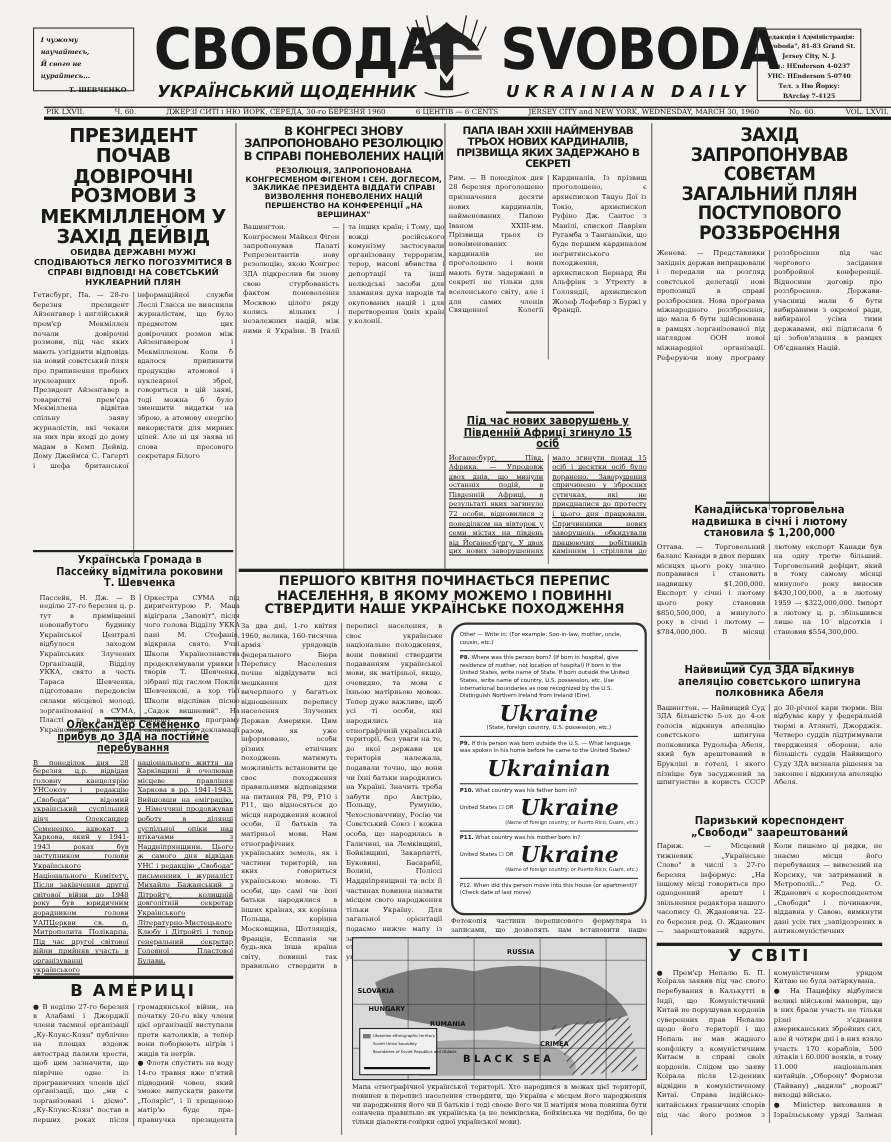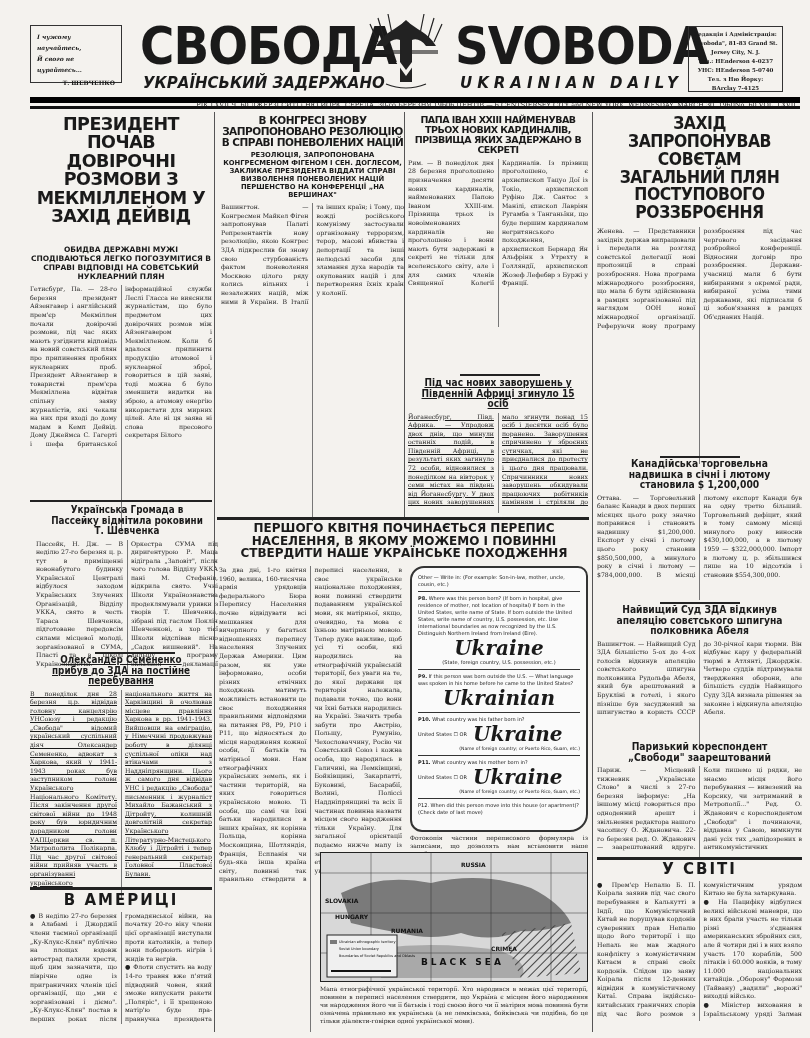--- a/index.html
+++ b/index.html
@@ -7,21 +7,21 @@
 .abs{position:absolute}
 .masthead{left:0;top:0;width:810px;height:100px}
 .motto{left:30px;top:25px;width:92px;height:58px;border:1px solid #333;padding:5px 6px;font-size:6px;font-style:italic;font-weight:bold;line-height:11px}
 .motto .auth{font-style:normal;text-align:right;margin-top:2px}
 .title-uk{left:140px;top:18px;font-family:"DejaVu Sans",sans-serif;font-weight:bold;font-size:52px;letter-spacing:-1px;transform:scaleX(0.9);transform-origin:left;line-height:56px}
 .sub-uk{left:143px;top:74px;font-family:"DejaVu Sans",sans-serif;font-weight:bold;font-style:italic;font-size:15px;letter-spacing:0px}
 .title-en{left:455px;top:18px;font-family:"DejaVu Sans",sans-serif;font-weight:bold;font-size:52px;letter-spacing:-1px;transform:scaleX(0.9);transform-origin:left;line-height:56px}
 .sub-en{left:460px;top:74px;font-family:"DejaVu Sans",sans-serif;font-weight:bold;font-style:italic;font-size:15px;letter-spacing:5px}
 .emblem{left:366px;top:12px;width:80px;height:80px}
 .addr{left:688px;top:26px;width:95px;height:66px;border:1px solid #333;font-size:5.5px;font-weight:bold;text-align:center;line-height:9px;padding:3px}
-.dateline{left:30px;top:97px;width:770px;height:12px;border-bottom:3px solid #111;border-top:6px solid #000000;font-size:6.5px;display:flex;justify-content:flex-end;align-items:center;padding:0 2px}
+.dateline{left:40px;top:97px;width:770px;height:12px;border-bottom:3px solid #111;border-top:1px solid #000000;font-size:6.5px;display:flex;justify-content:space-between;align-items:center;padding:0 2px}
 .head{font-family:"DejaVu Sans",sans-serif;font-weight:bold;text-align:center;line-height:1.05;letter-spacing:-0.5px}
 .sub{font-family:"DejaVu Sans",sans-serif;font-weight:bold;text-align:center;font-size:7.5px;line-height:9px}
 .body{font-size:6.2px;line-height:8.6px;text-align:justify;color:#222;column-gap:8px;column-rule:1px solid #777}
 .rule{height:2px;background:#222}
 .short-rule{height:2px;background:#222;width:80px;margin:3px auto}
 .vline{width:1px;background:#555}
 .census{border:1px solid #333;background:#fafafa;padding:6px;font-family:"DejaVu Sans",sans-serif;font-size:5px;line-height:7px}
 .census .q{border-top:1px solid #333;padding:3px 0}
 .hand{font-family:"DejaVu Serif",serif;font-style:italic;font-weight:bold;font-size:20px;text-align:center;line-height:22px}
 .map{background:#bdbdbd;border:1px solid #222;overflow:hidden}
@@ -30,21 +30,21 @@
 </head>
 <body>
 
 <div class="abs masthead">
   <div class="abs motto">
     <div>І чужому научайтесь,</div>
     <div>Й свого не цурайтесь...</div>
     <div class="auth">Т. ШЕВЧЕНКО</div>
   </div>
   <div class="abs title-uk">СВОБОДА</div>
-  <div class="abs sub-uk">УКРАЇНСЬКИЙ ЗАДЕРЖАНО</div>
+  <div class="abs sub-uk">УКРАЇНСЬКИЙ ЩОДЕННИК</div>
   <svg class="abs emblem" viewBox="0 0 80 80">
     <g fill="#222">
       <path d="M40 8 C30 18 18 20 10 34 L20 34 C24 28 30 26 34 28 L34 70 L46 70 L46 28 C50 26 56 28 60 34 L70 34 C62 20 50 18 40 8Z"></path>
       <path d="M8 38 L36 38 L36 42 L8 42Z M44 38 L72 38 L72 42 L44 42Z" opacity="0.6"></path>
       <path d="M30 50 L40 64 L50 50 L46 50 L40 58 L34 50Z" fill="#f4f2ee"></path>
       <circle cx="40" cy="14" r="4"></circle>
     </g>
     <g stroke="#222" stroke-width="1.2" fill="none">
       <path d="M12 30 L4 12 M18 26 L12 6 M26 22 L22 2 M68 30 L76 12 M62 26 L68 6 M54 22 L58 2"></path>
       <path d="M20 72 Q40 80 60 72"></path>
@@ -68,21 +68,21 @@
   <span>Ч. 60.</span>
   <span>ДЖЕРЗІ СИТІ і НЮ ЙОРК, СЕРЕДА, 30-го БЕРЕЗНЯ 1960</span>
   <span>6 ЦЕНТІВ — 6 CENTS</span>
   <span>JERSEY CITY and NEW YORK, WEDNESDAY, MARCH 30, 1960</span>
   <span>No. 60.</span>
   <span>VOL. LXVII.</span>
 </div>
 
 <div class="abs" style="left:30px;top:115px;width:182px;">
   <div class="head" style="font-size:17.5px">ПРЕЗИДЕНТ ПОЧАВ ДОВІРОЧНІ РОЗМОВИ З МЕКМІЛЛЕНОМ У ЗАХІД ДЕЙВІД</div>
-  <div class="sub" style="margin-top:20px">ОБИДВА ДЕРЖАВНІ МУЖІ СПОДІВАЮТЬСЯ ЛЕГКО ПОГОЗУМІТИСЯ В СПРАВІ ВІДПОВІДІ НА СОВЄТСЬКИЙ НУКЛЕАРНИЙ ПЛЯН</div>
+  <div class="sub" style="margin-top:0">ОБИДВА ДЕРЖАВНІ МУЖІ СПОДІВАЮТЬСЯ ЛЕГКО ПОГОЗУМІТИСЯ В СПРАВІ ВІДПОВІДІ НА СОВЄТСЬКИЙ НУКЛЕАРНИЙ ПЛЯН</div>
   <div class="body" style="columns:2;margin-top:4px;height:245px;overflow:hidden">Гетисбург, Па. — 28-го березня президент Айзенгавер і англійський прем'єр Мекміллен почали довірочні розмови, під час яких мають узгіднити відповідь на новий совєтський плян про припинення пробних нуклеарних проб. Президент Айзенгавер в товаристві прем'єра Мекміллена відвітав спільну заяву журналістів, які чекали на них при вході до дому мадам в Кемп Дейвід. Дому Джеймса С. Гагерті і шефа британської інформаційної служби Леслі Гласса не вияснили журналістам, що було предметом цих довірочних розмов між Айзенгавером і Мекмілленом. Коли б вдалося припинити продукцію атомової і нуклеарної зброї, говориться в цій заяві, тоді можна б було зменшити видатки на зброю, а атомову енергію використати для мирних цілей. Але ні ця заява ні слова пресового секретаря Білого</div>
 </div>
 <div class="abs rule" style="left:30px;top:500px;width:182px"></div>
 
 <div class="abs" style="left:36px;top:505px;width:182px;">
   <div class="head" style="font-size:10px;font-weight:bold;transform:scaleX(0.88);letter-spacing:0">Українська Громада в Пассейку відмітила роковини Т. Шевченка</div>
   <div class="body" style="columns:2;margin-top:3px;height:134px;overflow:hidden">Пассейк, Н. Дж. — В неділю 27-го березня ц. р. тут в приміщенні новонабутого будинку Української Централі відбулося заходом Українських Злучених Організацій, Відділу УККА, свято в честь Тараса Шевченка, підготоване передовсім силами місцевої молоді, зорганізованої в СУМА, Пласті та в Школі Українознавства. Оркестра СУМА під диригентурою Р. Маца відіграла „Заповіт", після чого голова Відділу УККА пані М. Стефанів, відкрила свято. Учні Школи Українознавства продеклямували уривки з творів Т. Шевченка, зібрані під гаслом Поклін Шевченкові, а хор тієї Школи відспівав пісню „Садок вишневий". На дальшу програму склалися декламації пластунів Орисі Медвідь та пл. Віри, фортепіянове сольо Ірини Білик, декілька пісень відспіваних хором Союзу Українок під орудою Тамари Кардашинець, та продукції оркестри СУМА. Промову виголосив д-р Ярослав Падох.</div>
 </div>
 <div class="abs short-rule" style="left:95px;top:649px"></div>
 

